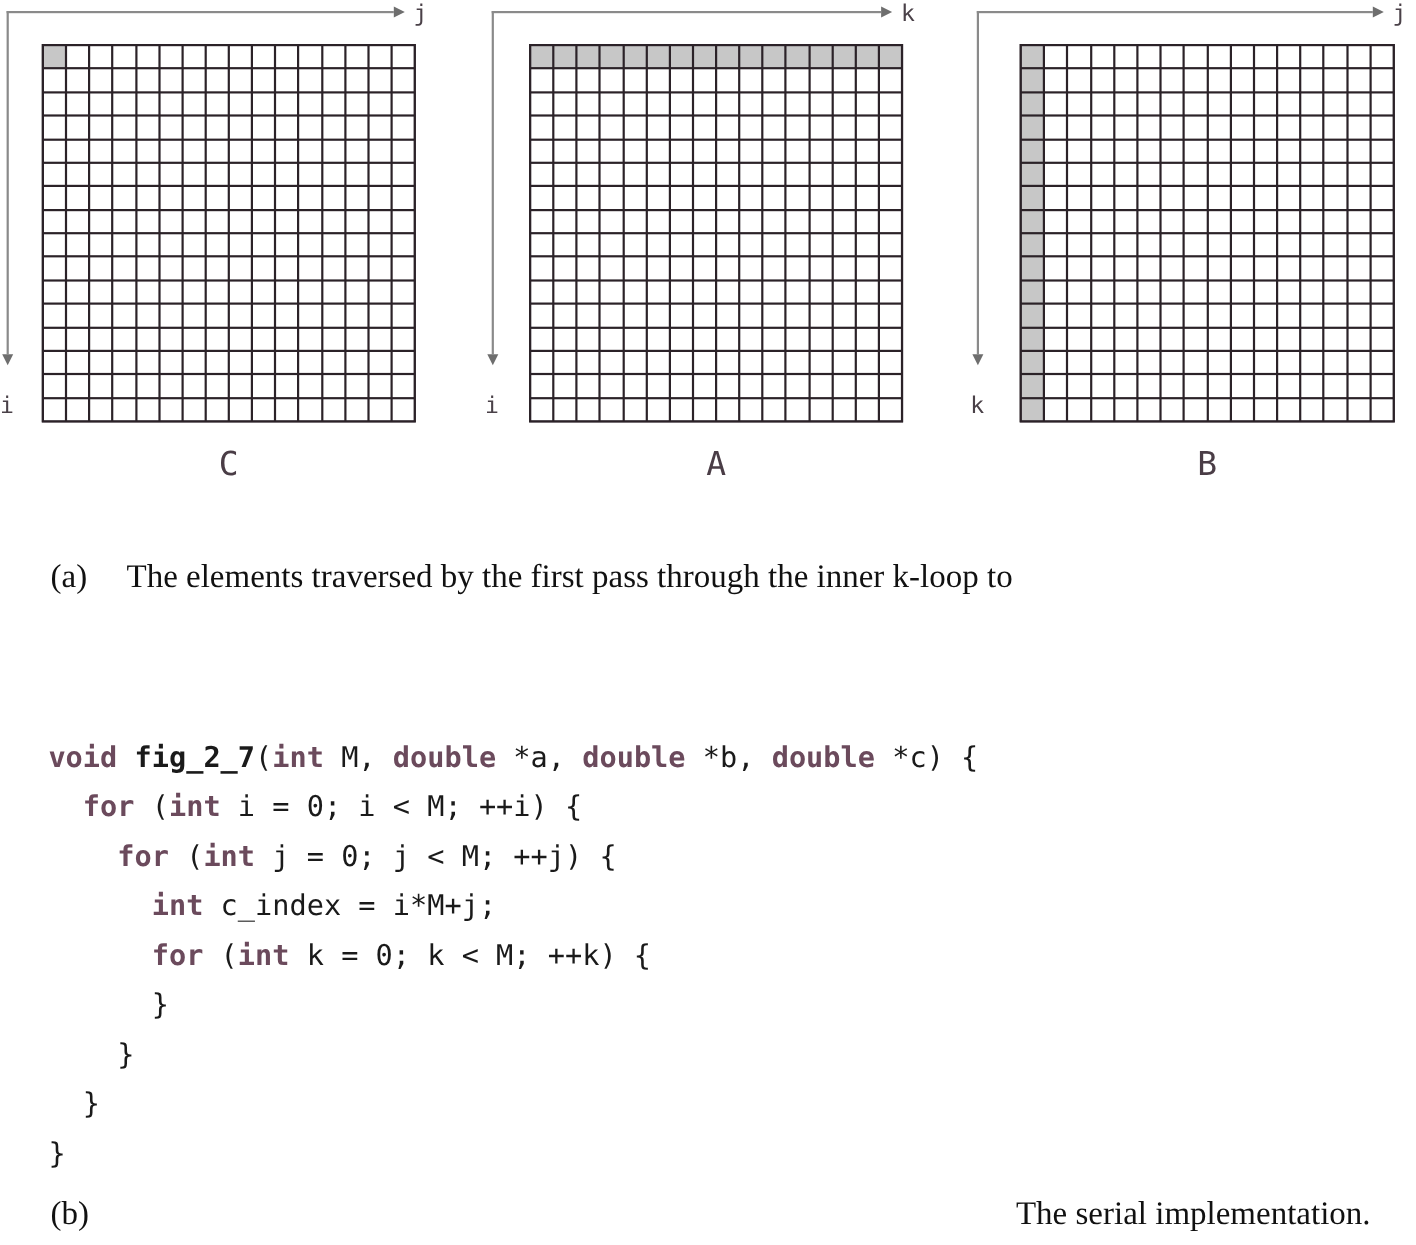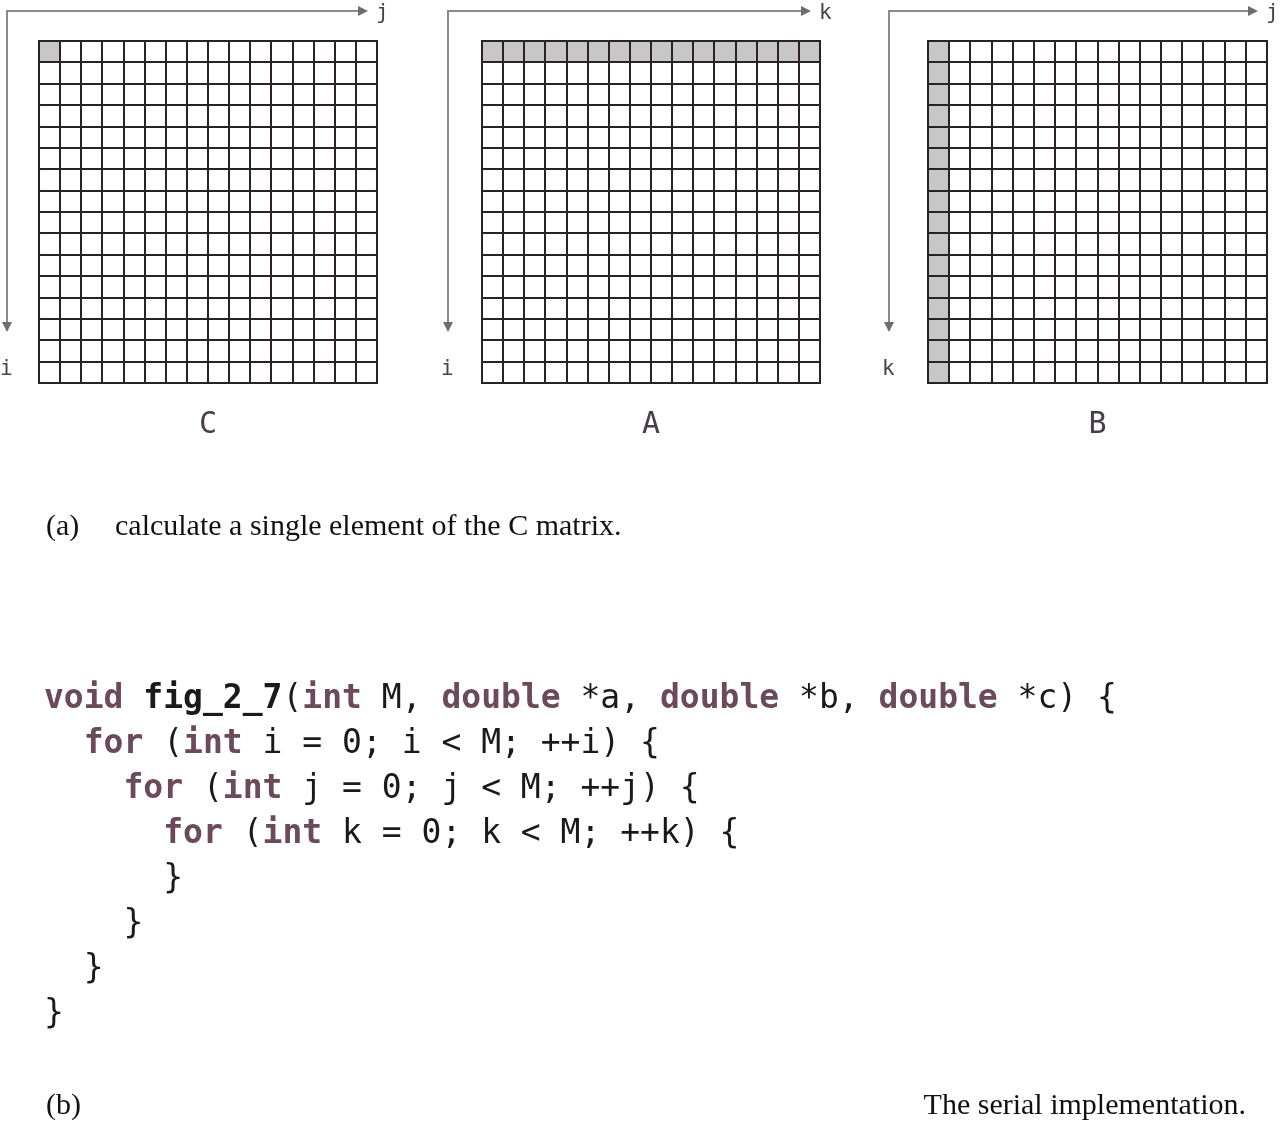--- a/index.html
+++ b/index.html
@@ -112,21 +112,21 @@
   #caption-a .cap-body .lastline {
     text-align: left;
   }
 
   
   #code-block {
     position: absolute;
     left: 44px;
     top: 641px;
     font-family: "DejaVu Sans Mono", monospace;
-    font-size: 33px;
+    font-size: 26px;
     line-height: 45px;
     white-space: pre;
     color: #1a1a1a;
     letter-spacing: 0px;
   }
   #code-block .ln { display: block; }
   .kw { color: #6b4a5c; font-weight: bold; }
   .fn { color: #1a1a1a; font-weight: bold; }
   .pl { color: #1a1a1a; }
 
@@ -954,27 +954,28 @@
         <div class="cell"></div>
         <div class="cell"></div>
       </div>
       <div class="matrix-name" style="left: 927px; width: 341px; top: 408px;">B</div>
     </div>
   </div>
 
 <div id="caption-a">
   <span class="cap-tag">(a)</span>
   <div class="cap-body">
-    <div class="lastline">calculate a single element of the C matrix.</div>
+    <div>The elements traversed by the first pass through the inner k-loop to</div>
   </div>
 </div>
 
 <pre id="code-block"><span class="ln"><span class="kw">void</span><span class="pl"> </span><span class="fn">fig_2_7</span><span class="pl">(</span><span class="kw">int</span><span class="pl"> M, </span><span class="kw">double</span><span class="pl"> *a, </span><span class="kw">double</span><span class="pl"> *b, </span><span class="kw">double</span><span class="pl"> *c) {</span>
 </span><span class="ln"><span class="pl">  </span><span class="kw">for</span><span class="pl"> (</span><span class="kw">int</span><span class="pl"> i = 0; i &lt; M; ++i) {</span>
 </span><span class="ln"><span class="pl">    </span><span class="kw">for</span><span class="pl"> (</span><span class="kw">int</span><span class="pl"> j = 0; j &lt; M; ++j) {</span>
+</span><span class="ln"><span class="pl">      </span><span class="kw">int</span><span class="pl"> c_index = i*M+j;</span>
 </span><span class="ln"><span class="pl">      </span><span class="kw">for</span><span class="pl"> (</span><span class="kw">int</span><span class="pl"> k = 0; k &lt; M; ++k) {</span>
 </span><span class="ln"><span class="pl">      }</span>
 </span><span class="ln"><span class="pl">    }</span>
 </span><span class="ln"><span class="pl">  }</span>
 </span><span class="ln"><span class="pl">}</span>
 </span></pre>
 
 <div id="caption-b">
   <span class="cap-tag">(b)</span>
   <div class="cap-body">The serial implementation.</div>

